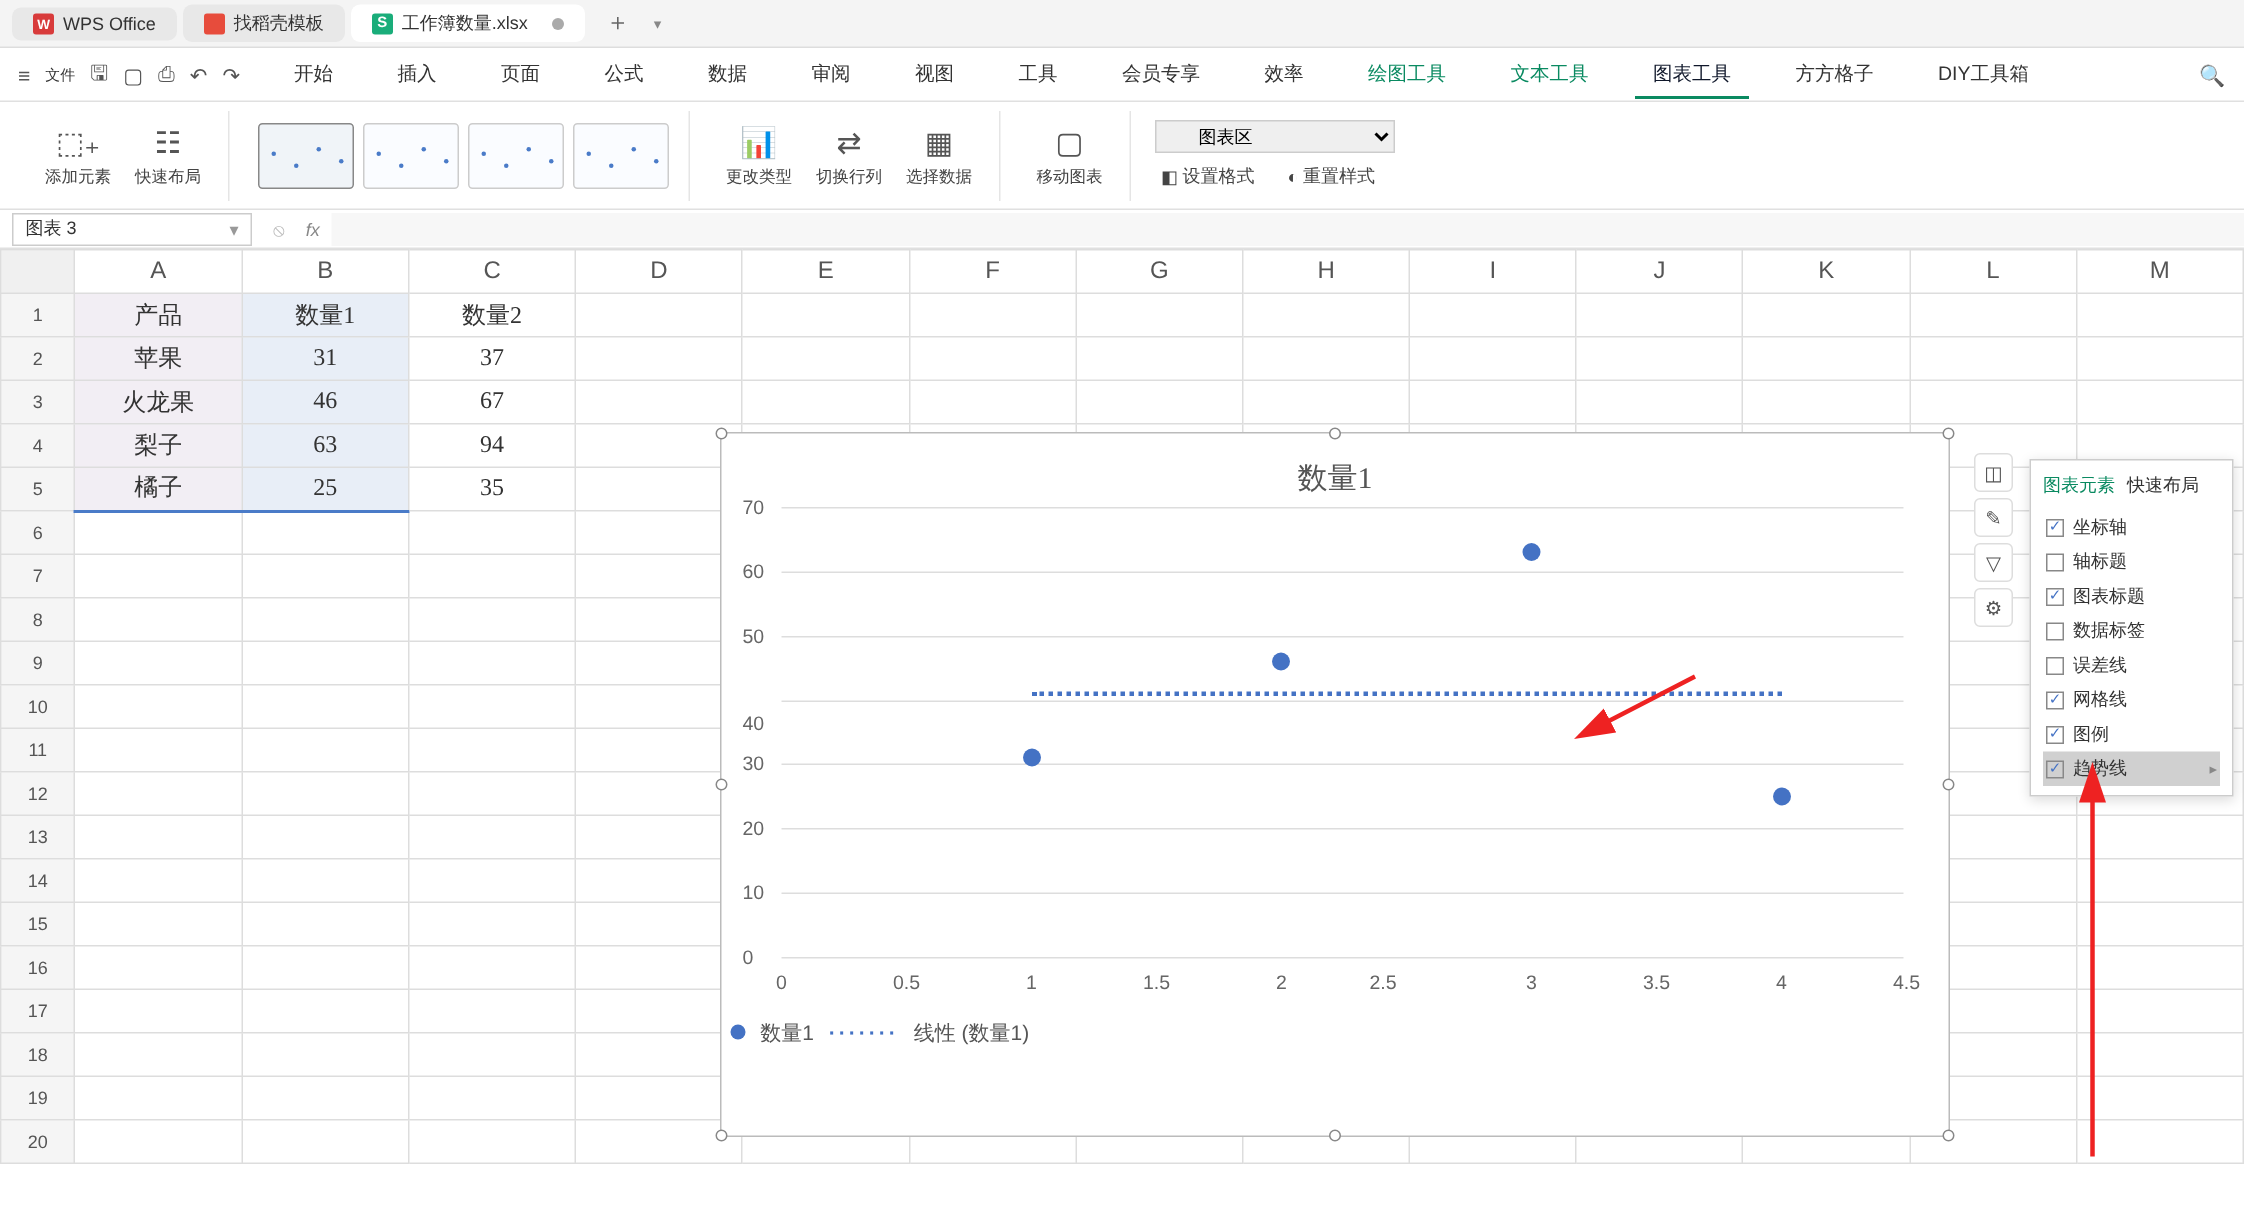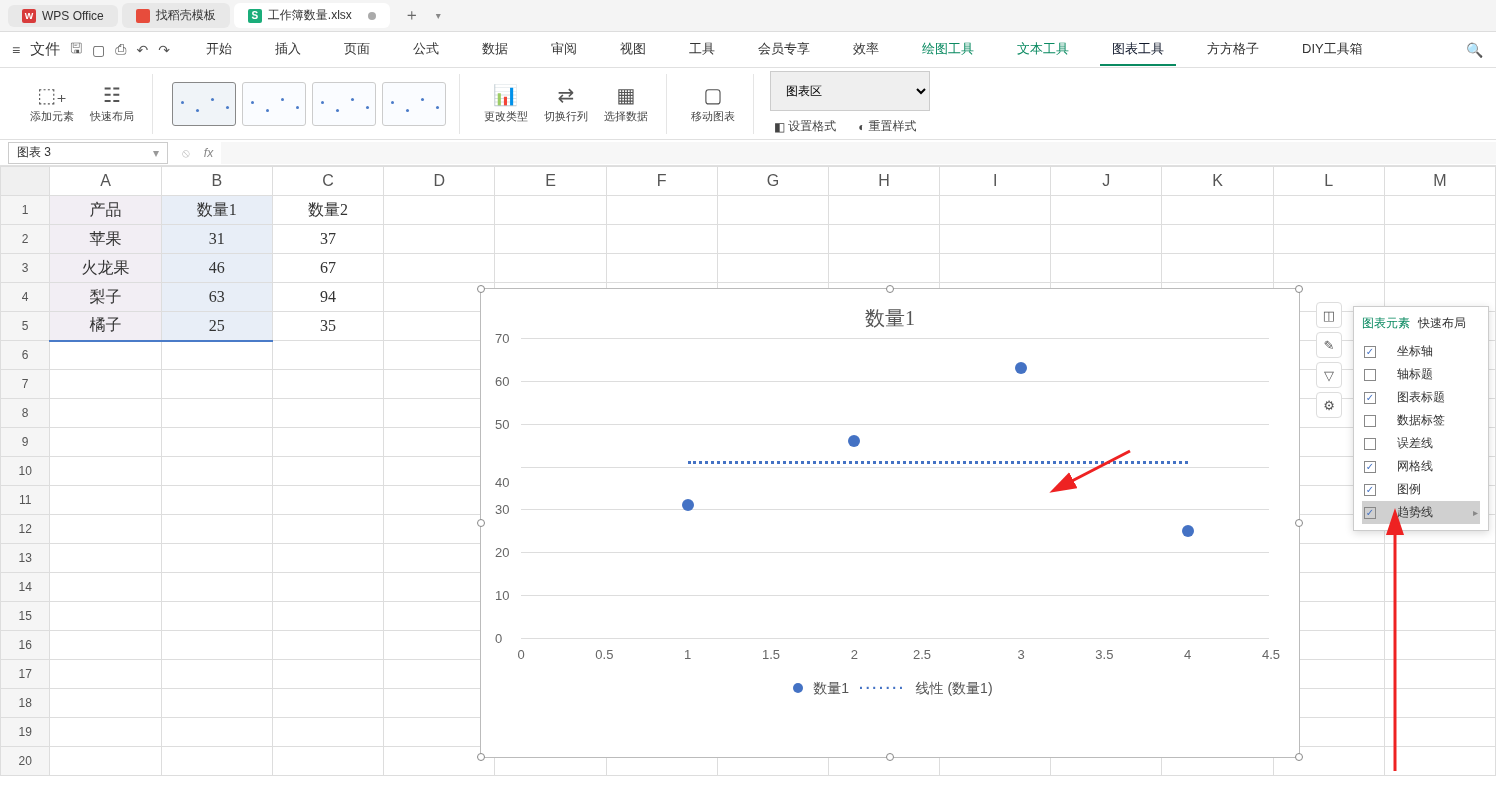--- a/index.html
+++ b/index.html
@@ -28,21 +28,21 @@
     
     
     .ribbon { display: flex; align-items: center; height: 72px; padding: 4px 12px; border-bottom: 1px solid #e0e0e0; gap: 6px; }
     .ribbon-group { display: flex; align-items: center; padding: 0 10px; border-right: 1px solid #e5e5e5; height: 60px; }
     .ribbon-btn { display: flex; flex-direction: column; align-items: center; justify-content: center; padding: 2px 8px; cursor: pointer; color: #444; font-size: 11px; gap: 2px; }
     .ribbon-icon { font-size: 20px; color: #555; }
     .style-thumb { width: 64px; height: 44px; border: 1px solid #ccc; margin: 0 3px; background: #fafcff; border-radius: 3px; cursor: pointer; display: inline-block; position: relative; }
     .style-thumb.selected { border: 1px solid #888; background: #f0f4f8; }
     .thumb-dots { position: absolute; width: 100%; height: 60%; top: 15%; }
     .thumb-dots::after { content: ""; position: absolute; width: 3px; height: 3px; background: #4a7bc8; border-radius: 50%; box-shadow: 15px 8px 0 #4a7bc8, 30px -3px 0 #4a7bc8, 45px 5px 0 #4a7bc8; left: 8px; top: 12px; }
-    .chart-area-select { width: 160px; height: 40px; border: 1px solid #ccc; padding: 2px 11px; font-size: 12px; }
+    .chart-area-select { width: 160px; height: 22px; border: 1px solid #ccc; padding: 2px 24px; font-size: 12px; }
     .ribbon-link { color: #444; cursor: pointer; font-size: 12px; padding: 1px 4px; display: flex; align-items: center; gap: 3px; }
     
     
     .formula-row { display: flex; align-items: center; height: 26px; border-bottom: 1px solid #e0e0e0; }
     .name-box { width: 160px; border: 1px solid #ccc; height: 22px; margin: 0 8px; padding: 2px 8px; font-size: 12px; display: flex; align-items: center; justify-content: space-between; }
     .fx-label { color: #888; font-style: italic; margin: 0 8px; }
     .formula-input { flex: 1; height: 22px; border: none; background: #f7f7f7; }
     
     
     .sheet-container { position: relative; height: calc(100vh - 166px); overflow: hidden; }
@@ -63,34 +63,34 @@
     .ch-tl { left: -4px; top: -4px; } .ch-tm { left: 50%; top: -4px; margin-left: -4px; } .ch-tr { right: -4px; top: -4px; }
     .ch-ml { left: -4px; top: 50%; margin-top: -4px; } .ch-mr { right: -4px; top: 50%; margin-top: -4px; }
     .ch-bl { left: -4px; bottom: -4px; } .ch-bm { left: 50%; bottom: -4px; margin-left: -4px; } .ch-br { right: -4px; bottom: -4px; }
     .chart-title { text-align: center; font-size: 20px; font-family: SimSun, serif; padding: 16px 0 6px; color: #555; }
     .plot-area { position: relative; margin: 0 30px 0 40px; height: 300px; border-left: none; border-bottom: none; }
     .grid-line { position: absolute; left: 0; right: 0; border-top: 1px solid #ddd; }
     .y-tick { position: absolute; left: -26px; font-size: 13px; color: #666; transform: translateY(-50%); }
     .x-tick { position: absolute; bottom: -24px; font-size: 13px; color: #666; transform: translateX(-50%); }
     .data-point { position: absolute; width: 12px; height: 12px; background: #4472c4; border-radius: 50%; transform: translate(-50%, 50%); }
     .trendline { position: absolute; border-top: 3px dotted #4472c4; }
-    .chart-legend { text-align: center; padding: 42px 0 10px; font-size: 14px; color: #555; }
+    .chart-legend { text-align: left; padding: 42px 0 10px; font-size: 14px; color: #555; }
     .leg-dot { display: inline-block; width: 10px; height: 10px; background: #4472c4; border-radius: 50%; margin: 0 6px; }
     .leg-dots { letter-spacing: 2px; color: #4472c4; margin: 0 6px; font-weight: bold; }
     
     
     .side-icons { position: absolute; left: 1316px; top: 136px; display: flex; flex-direction: column; gap: 4px; }
     .side-icon { width: 26px; height: 26px; border: 1px solid #ddd; border-radius: 4px; display: flex; align-items: center; justify-content: center; background: #fff; cursor: pointer; color: #555; font-size: 13px; }
     
     
     .panel { position: absolute; left: 1353px; top: 140px; width: 136px; background: #fff; border: 1px solid #ccc; box-shadow: 0 2px 8px rgba(0,0,0,0.15); padding: 6px 8px; font-size: 12px; }
     .panel-tabs { display: flex; margin-bottom: 6px; gap: 8px; }
     .panel-tab { cursor: pointer; color: #333; padding: 2px 0; }
     .panel-tab.active { color: #0a8a61; }
-    .panel-item { display: flex; align-items: center; padding: 3px 2px; gap: 21px; cursor: pointer; position: relative; }
+    .panel-item { display: flex; align-items: center; padding: 3px 2px; gap: 6px; cursor: pointer; position: relative; }
     .panel-item.highlight { background: #d0d0d0; }
     .cb { width: 12px; height: 12px; border: 1px solid #888; display: inline-flex; align-items: center; justify-content: center; }
     .cb.checked::after { content: "✓"; color: #4472c4; font-size: 10px; line-height: 1; }
     .panel-chev { margin-left: auto; color: #888; font-size: 10px; }
     
     
     .arrow { position: absolute; pointer-events: none; }
     .arrow svg { overflow: visible; }
   </style>
 </head>
@@ -110,21 +110,21 @@
     <span>工作簿数量.xlsx</span>
     <span class="dot-unsaved"></span>
   </div>
   <div class="plus-tab">＋</div>
   <span class="chev">▾</span>
 </div>
 
 <div class="menu-bar">
   <div class="menu-left">
     <span class="menu-icon">≡</span>
-    <span style="font-size:15px;">文件</span>
+    <span style="font-size:10px;">文件</span>
     <span class="menu-icon">🖫</span>
     <span class="menu-icon">▢</span>
     <span class="menu-icon">⎙</span>
     <span class="menu-icon">↶</span>
     <span class="menu-icon">↷</span>
   </div>
   <div id="menu-items" style="display:flex;gap:19px;">
       <span class="menu-item">开始</span>
       <span class="menu-item">插入</span>
       <span class="menu-item">页面</span>

